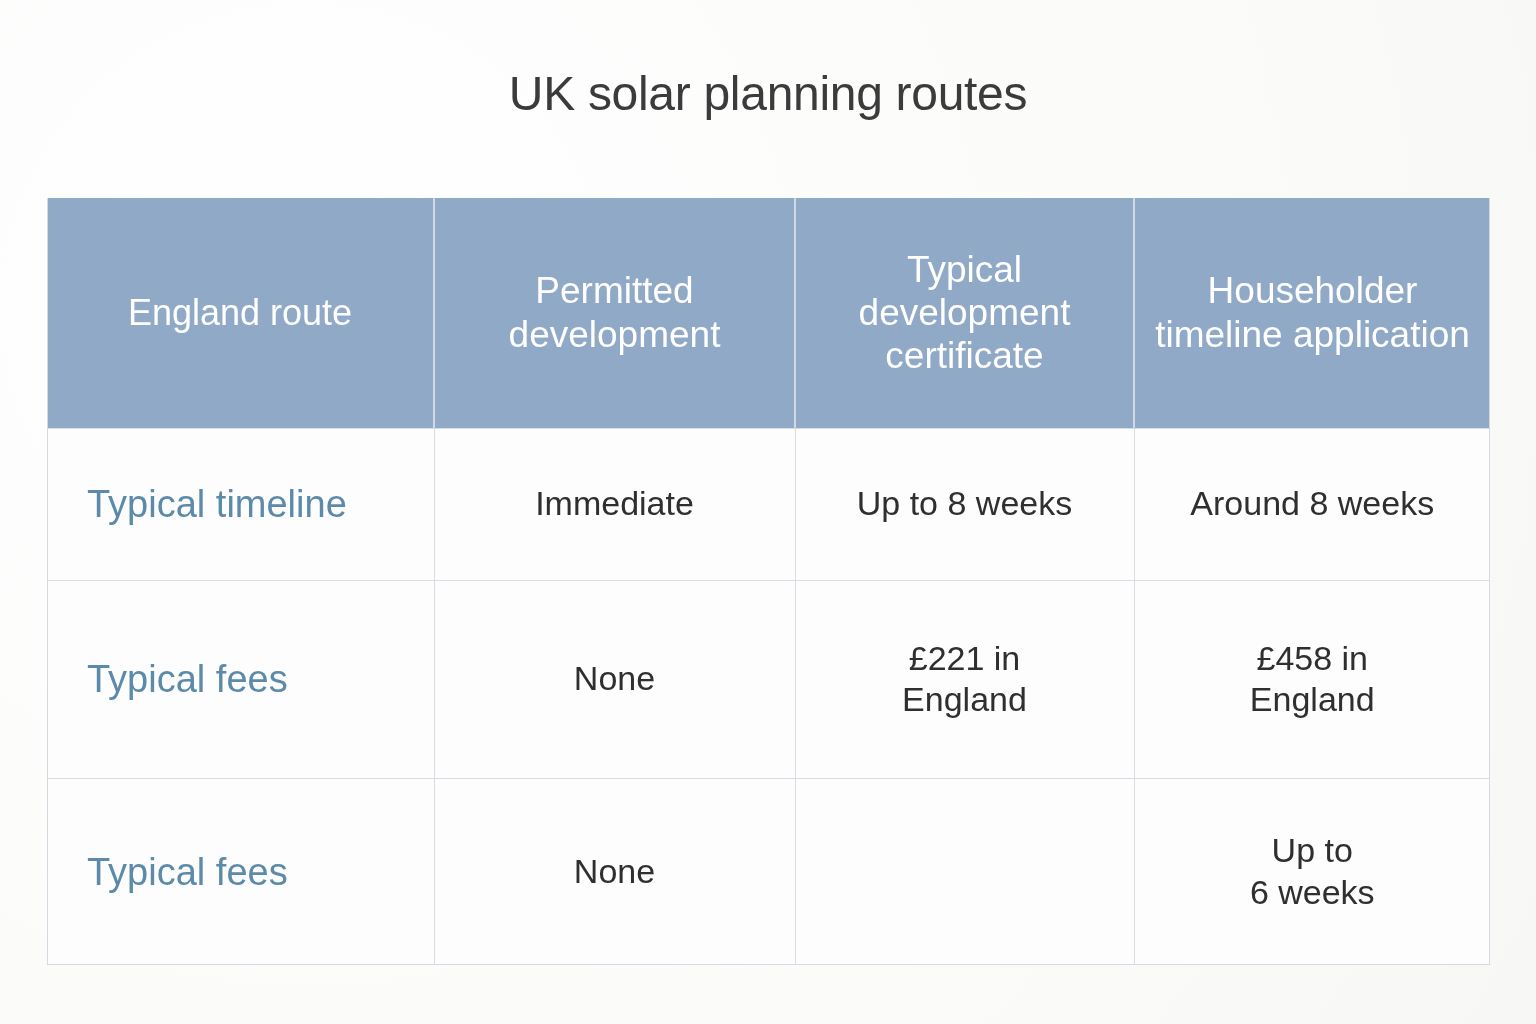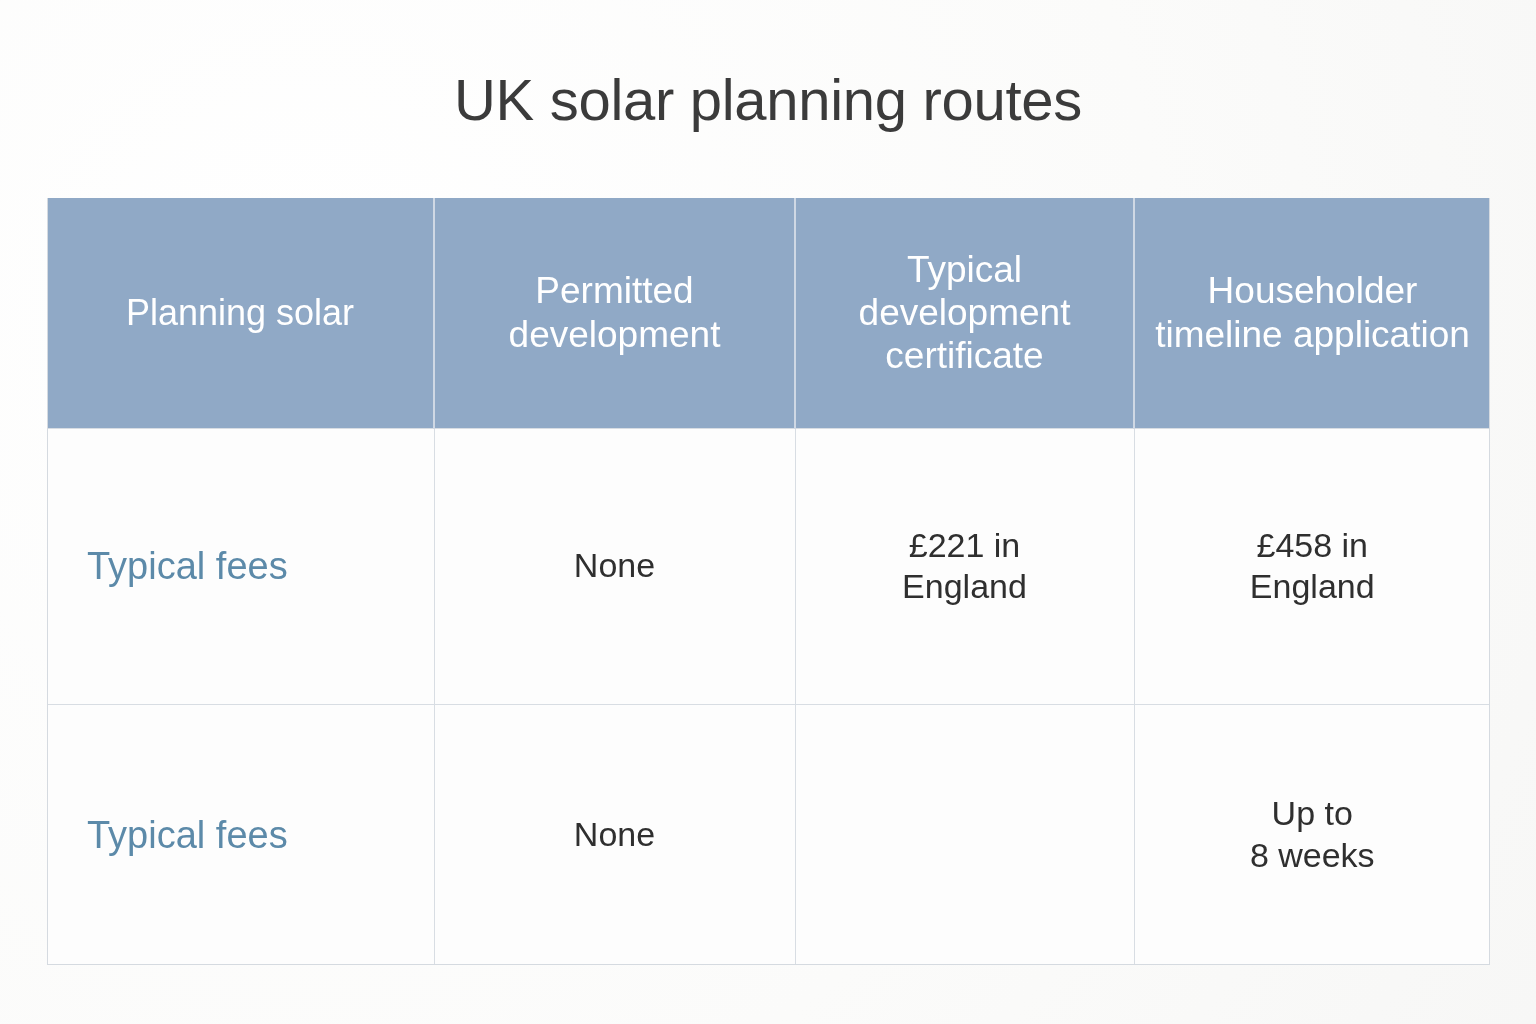--- a/index.html
+++ b/index.html
@@ -20,21 +20,21 @@
     inset: 0;
     background:
       radial-gradient(circle at 20% 30%, #ffffff 0%, #fbfbfa 60%, #f7f7f6 100%);
   }
   .title {
     position: absolute;
     left: 0;
     right: 0;
     top: 68px;
     text-align: center;
-    font-size: 58px;
+    font-size: 48px;
     font-weight: 400;
     color: #3b3b3b;
     letter-spacing: -0.3px;
     line-height: 1.1;
   }
   .table-wrap {
     position: absolute;
     left: 47px;
     top: 198px;
     width: 1443px;
@@ -114,27 +114,42 @@
 <div class="table-wrap">
   <table class="routes">
     <colgroup>
       <col class="c1">
         <col class="c2">
         <col class="c3">
         <col class="c4">
     </colgroup>
     <thead>
       <tr>
-        <th class="rowhead-cell">Planning solar</th>
+        <th class="rowhead-cell">England route</th>
         <th>Permitted development</th>
         <th>Typical development certificate</th>
         <th>Householder timeline application</th>
       </tr>
     </thead>
     <tbody>
+      <tr class="r1">
+        <td class="rowlabel">Typical timeline</td>
+        <td>
+          <span class="cell-line">Immediate</span>
+          <span class="cell-line"></span>
+        </td>
+        <td>
+          <span class="cell-line">Up to 8 weeks</span>
+          <span class="cell-line"></span>
+        </td>
+        <td>
+          <span class="cell-line">Around 8 weeks</span>
+          <span class="cell-line"></span>
+        </td>
+      </tr>
       <tr class="r2">
         <td class="rowlabel">Typical fees</td>
         <td>
           <span class="cell-line">None</span>
           <span class="cell-line"></span>
         </td>
         <td>
           <span class="cell-line">£221 in</span>
           <span class="cell-line">England</span>
         </td>
@@ -148,18 +163,18 @@
         <td>
           <span class="cell-line">None</span>
           <span class="cell-line"></span>
         </td>
         <td>
           <span class="cell-line"></span>
           <span class="cell-line"></span>
         </td>
         <td>
           <span class="cell-line">Up to</span>
-          <span class="cell-line">8 weeks</span>
+          <span class="cell-line">6 weeks</span>
         </td>
       </tr>
     </tbody>
   </table>
 </div>
 
 </body></html>

